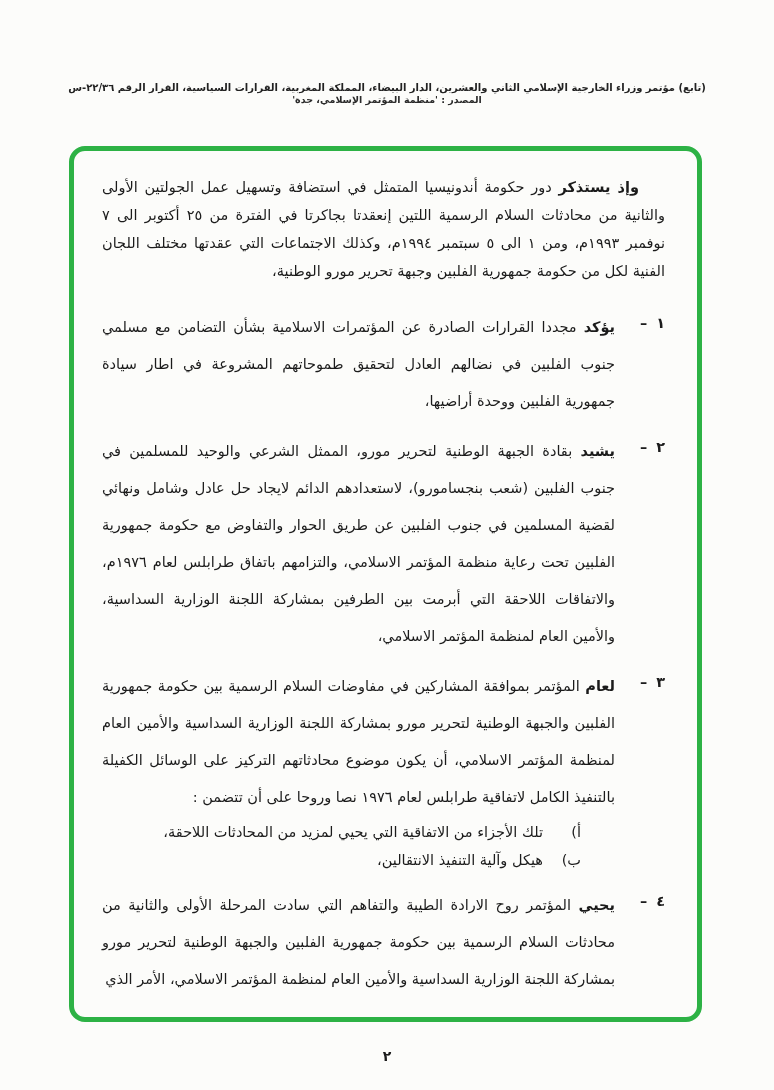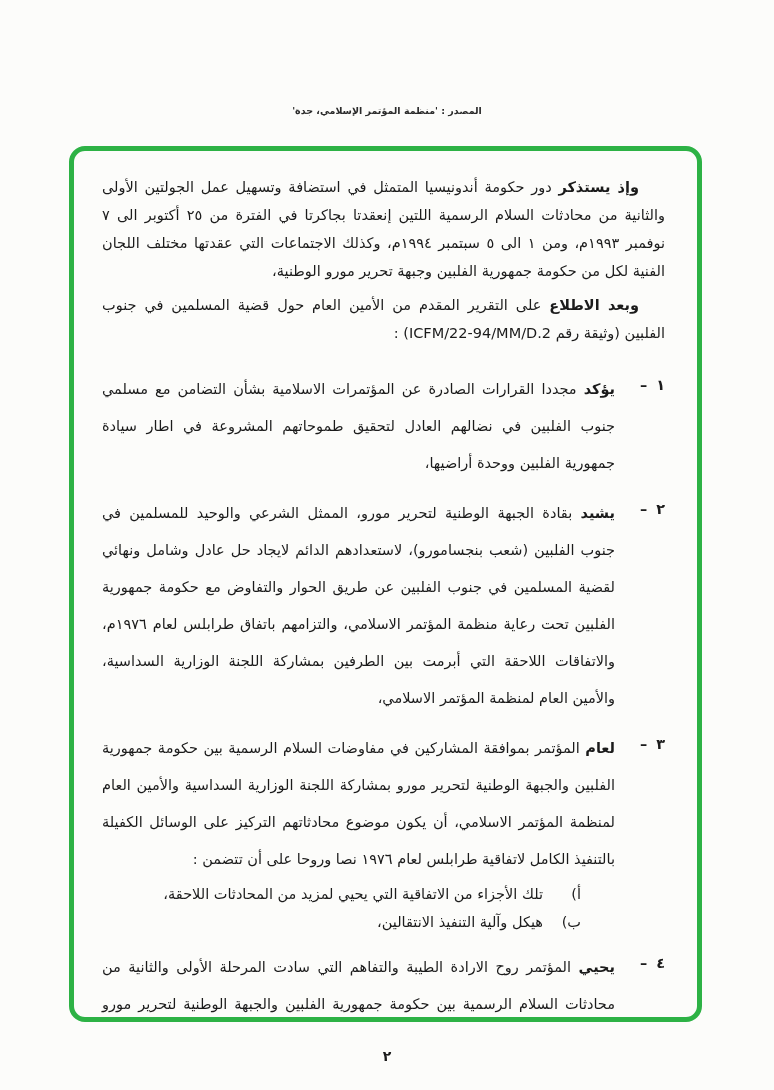--- a/index.html
+++ b/index.html
@@ -25,21 +25,21 @@
   }
   .hdr-l1 {
     font-size: 10px;
     font-weight: bold;
     white-space: nowrap;
     color: #222;
   }
   .hdr-l2 {
     font-size: 9.5px;
     font-weight: bold;
-    margin-top: 23px;
+    margin-top: 1px;
     color: #2a2a2a;
   }
   .green-box {
     position: absolute;
     top: 146px;
     left: 69px;
     width: 633px;
     height: 876px;
     border: 5px solid #2db245;
     border-radius: 16px;
@@ -94,28 +94,28 @@
     font-weight: bold;
     color: #1b1b1b;
   }
 </style>
 </head>
 <body>
 
 <div class="page">
 
   <div class="doc-header">
+    <div class="hdr-l1">(تابع) مؤتمر وزراء الخارجية الإسلامي الثاني والعشرين، الدار البيضاء، المملكة المغربية، القرارات السياسية، القرار الرقم ٢٢/٣٦-س</div>
     <div class="hdr-l2">المصدر : 'منظمة المؤتمر الإسلامي، جدة'</div>
   </div>
 
   <div class="green-box">
 
     <p class="para"><b>وإذ يستذكر</b><span> دور حكومة أندونيسيا المتمثل في استضافة وتسهيل عمل الجولتين الأولى والثانية من محادثات السلام الرسمية اللتين إنعقدتا بجاكرتا في الفترة من ٢٥ أكتوبر الى ٧ نوفمبر ١٩٩٣م، ومن ١ الى ٥ سبتمبر ١٩٩٤م، وكذلك الاجتماعات التي عقدتها مختلف اللجان الفنية لكل من حكومة جمهورية الفلبين وجبهة تحرير مورو الوطنية،</span></p>
 
-    <p class="para"><b>وبعد الاطلاع</b><span> على التقرير المقدم من الأمين العام حول قضية المسلمين في جنوب الفلبين (وثيقة رقم ICFM/22-94/MM/D.2) :</span></p>
 
     <div class="items">
 
       <div class="item">
         <div class="marker">
           <span>١</span>
             <span>–</span>
         </div>
         <div class="item-body">
           <p class="item-text"><b>يؤكد</b><span> مجددا القرارات الصادرة عن المؤتمرات الاسلامية بشأن التضامن مع مسلمي جنوب الفلبين في نضالهم العادل لتحقيق طموحاتهم المشروعة في اطار سيادة جمهورية الفلبين ووحدة أراضيها،</span></p>

